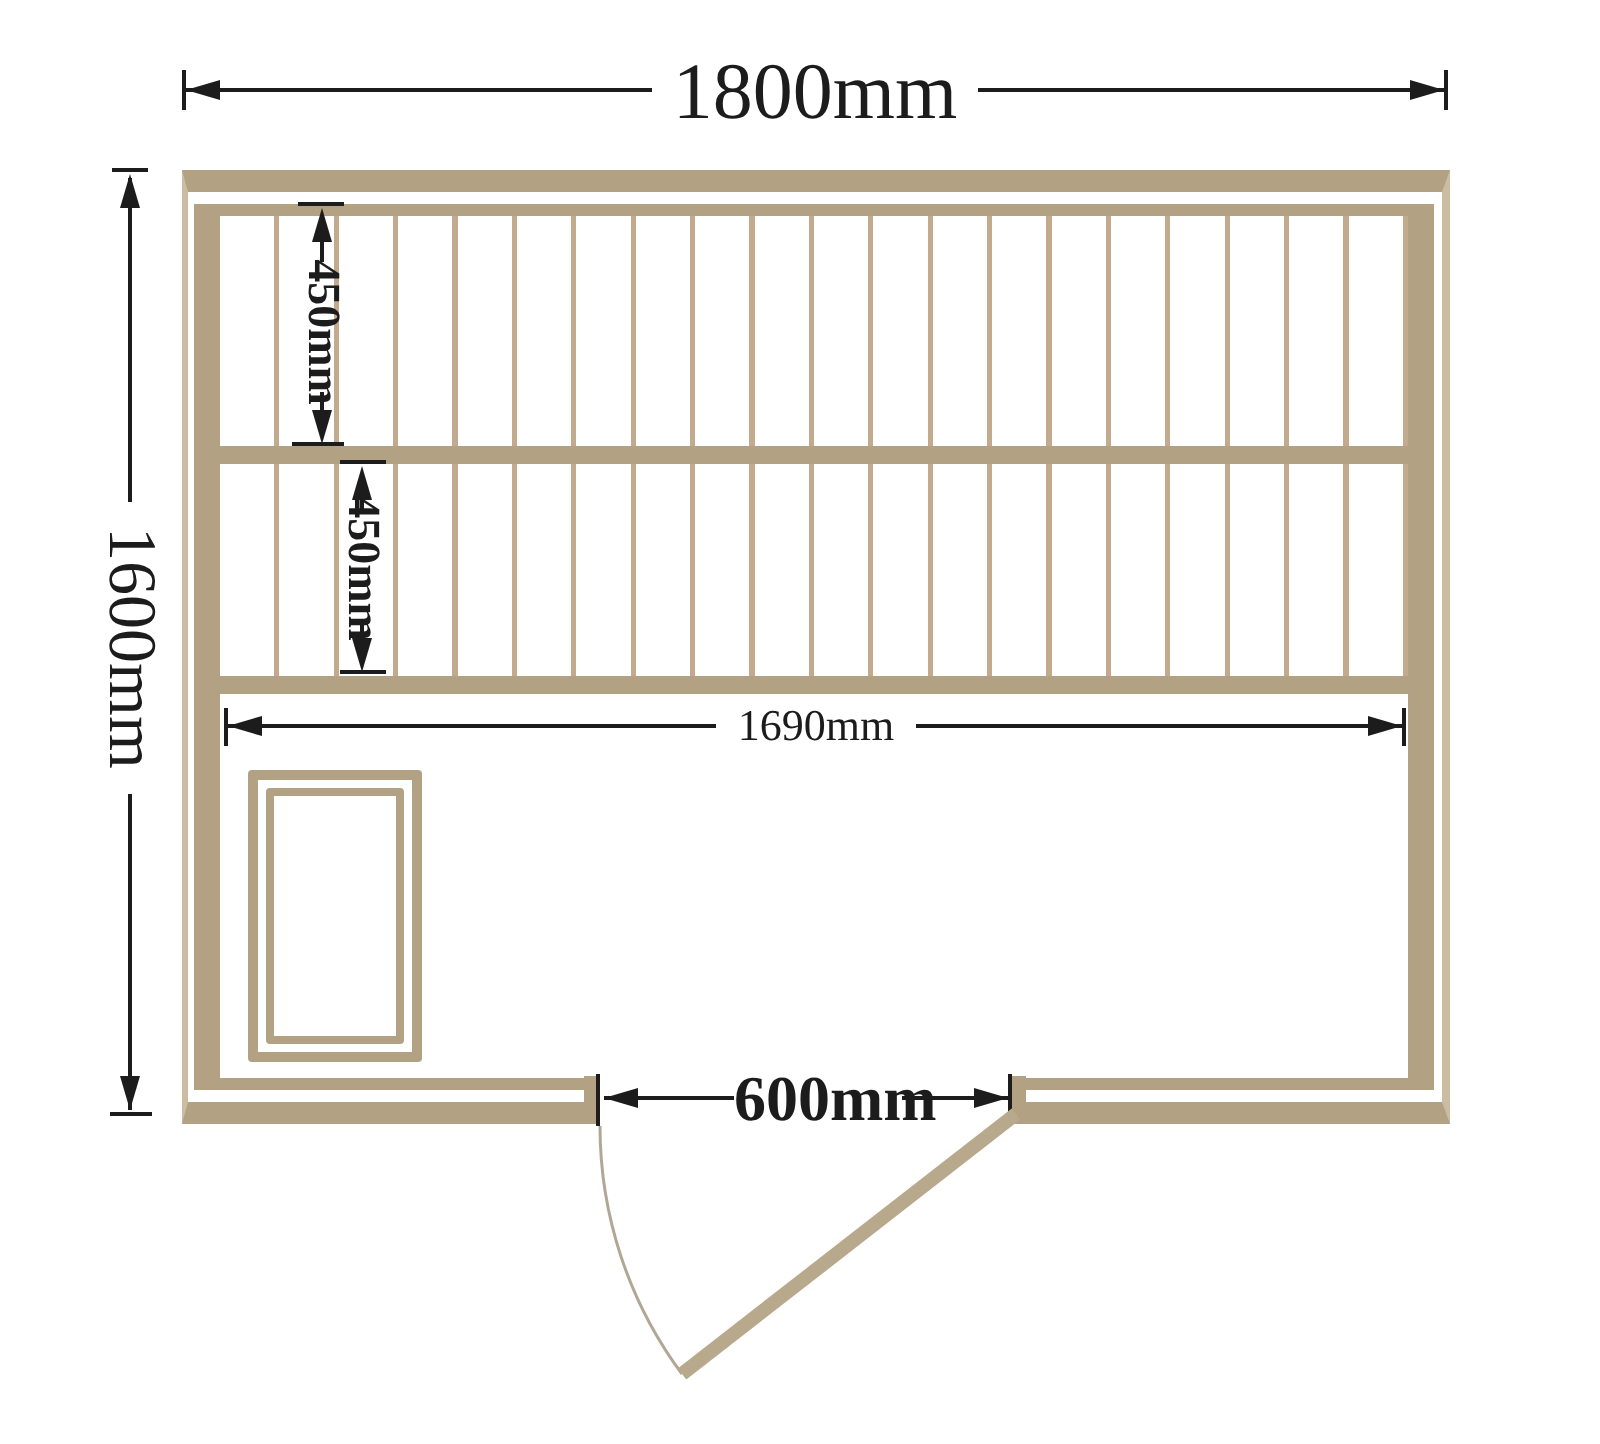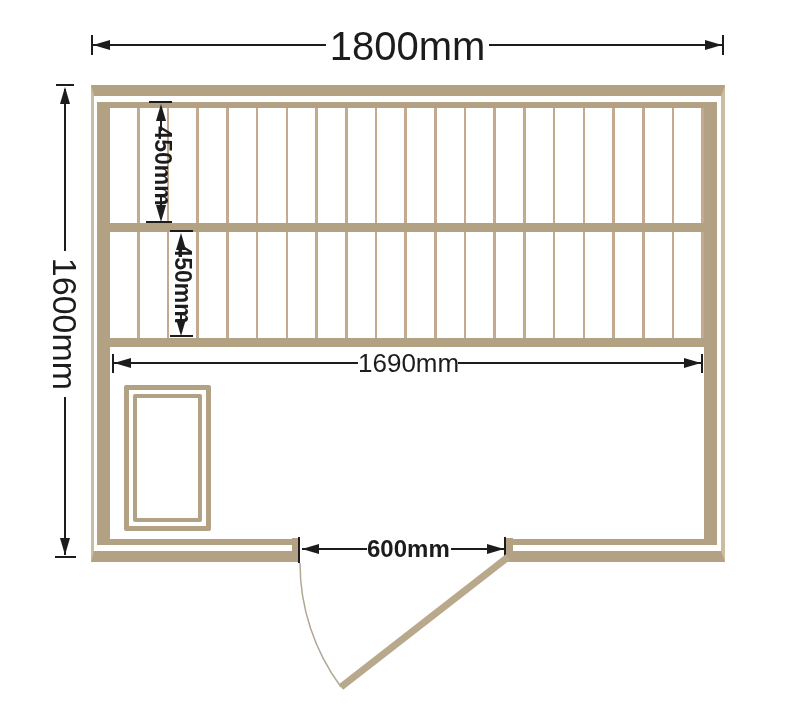--- a/index.html
+++ b/index.html
@@ -1,19 +1,19 @@
 <!DOCTYPE html>
 <html style="--wood: #b2a183; --wood-light: #cbbca2; --slat: #c3aa8e; --door-leaf: #b8a98d; --swing-arc: #b1a795; --dimension: #1c1c1c; --background: #ffffff;"><head>
 <meta charset="utf-8">
 <style>
   html,body{margin:0;padding:0;background:#fff;}
   #canvas{
     position:relative;width:800px;height:722px;overflow:hidden;
     background:var(--background,#fff);
-    font-family:Liberation Sans, sans-serif;
+    font-family:Liberation Serif, serif;
     color:var(--dimension,#1c1c1c);
   }
   .abs{position:absolute;box-sizing:border-box;}
 
   
   .wall-outer{
     left:91px;top:85px;width:634px;height:477px;
     border-style:solid;
     border-width:11px 4px 11px 3px;
     border-top-color:var(--wood,#b2a183);
@@ -64,22 +64,22 @@
   .arr-right{border-top:5px solid transparent;border-bottom:5px solid transparent;border-left:17px solid var(--dimension,#1c1c1c);}
   .arr-up   {border-left:5px solid transparent;border-right:5px solid transparent;border-bottom:17px solid var(--dimension,#1c1c1c);}
   .arr-down {border-left:5px solid transparent;border-right:5px solid transparent;border-top:17px solid var(--dimension,#1c1c1c);}
 
   .dlabel{white-space:nowrap;}
   .lab-1800{left:326px;top:26px;width:163px;text-align:center;font-size:40px;line-height:40px;}
   .lab-1600{left:65px;top:324px;font-size:34px;line-height:34px;transform:translate(-50%,-50%) rotate(90deg);}
   .lab-450{font-size:23px;line-height:23px;font-weight:bold;transform:translate(-50%,-50%) rotate(90deg);}
   .lab-450-a{left:162px;top:166px;}
   .lab-450-b{left:182px;top:284px;}
-  .lab-1690{left:358px;top:350px;width:100px;text-align:center;font-size:26px;line-height:26px;}
-  .lab-600{left:367px;top:537px;width:84px;font-size:24px;line-height:24px;font-weight:bold;}
+  .lab-1690{left:358px;top:350px;width:100px;text-align:center;font-size:22px;line-height:26px;}
+  .lab-600{left:367px;top:537px;width:84px;text-align:center;font-size:32px;line-height:24px;font-weight:bold;}
   .lab-height{left:508px;top:604px;font-size:31px;line-height:34px;}
 </style>
 </head>
 <body>
 
 <div id="canvas">
 
   <div class="abs wall-outer"></div>
   <div class="abs wall-inner"></div>
 

